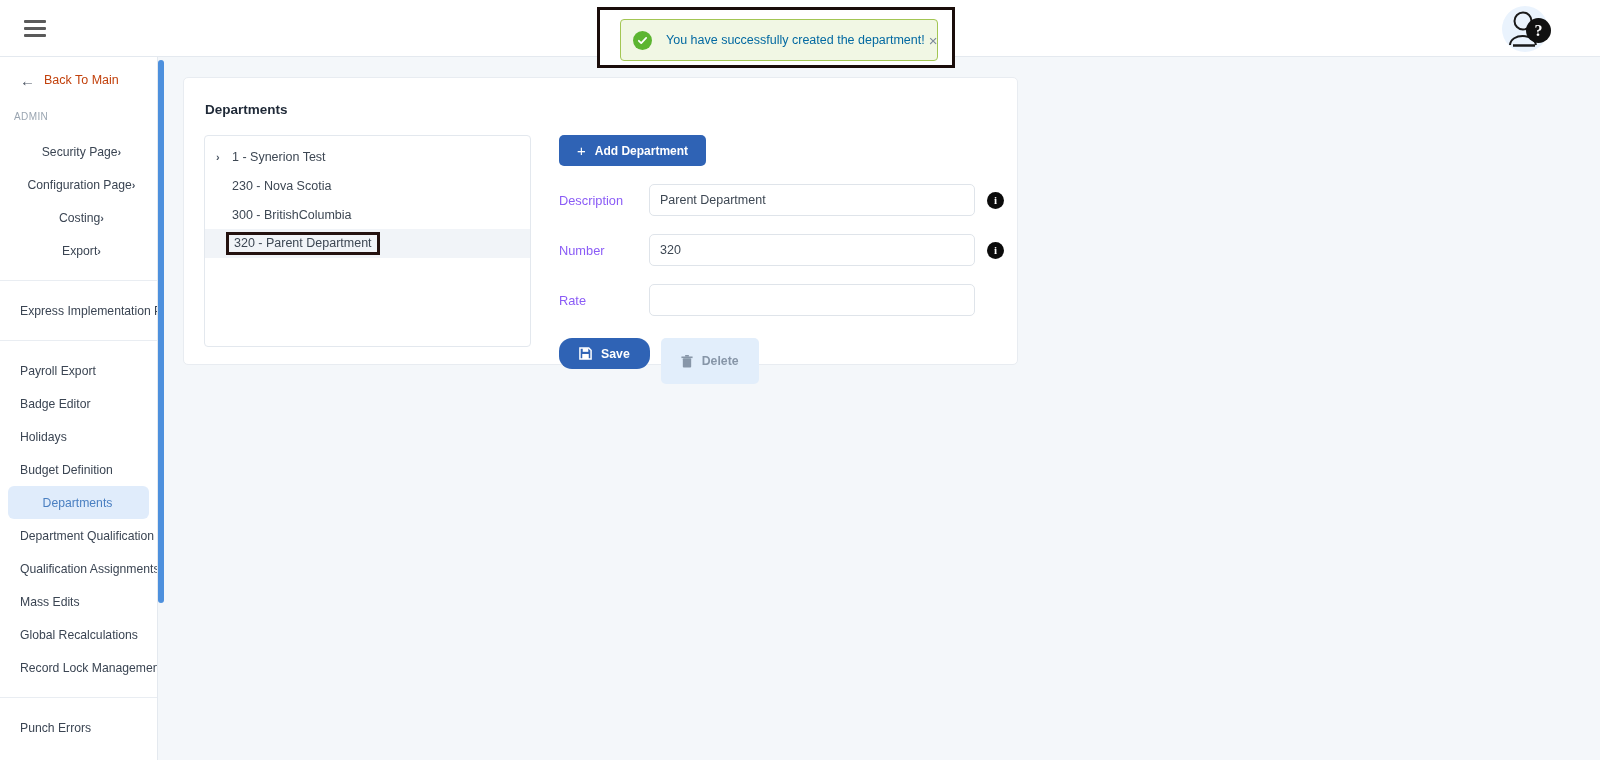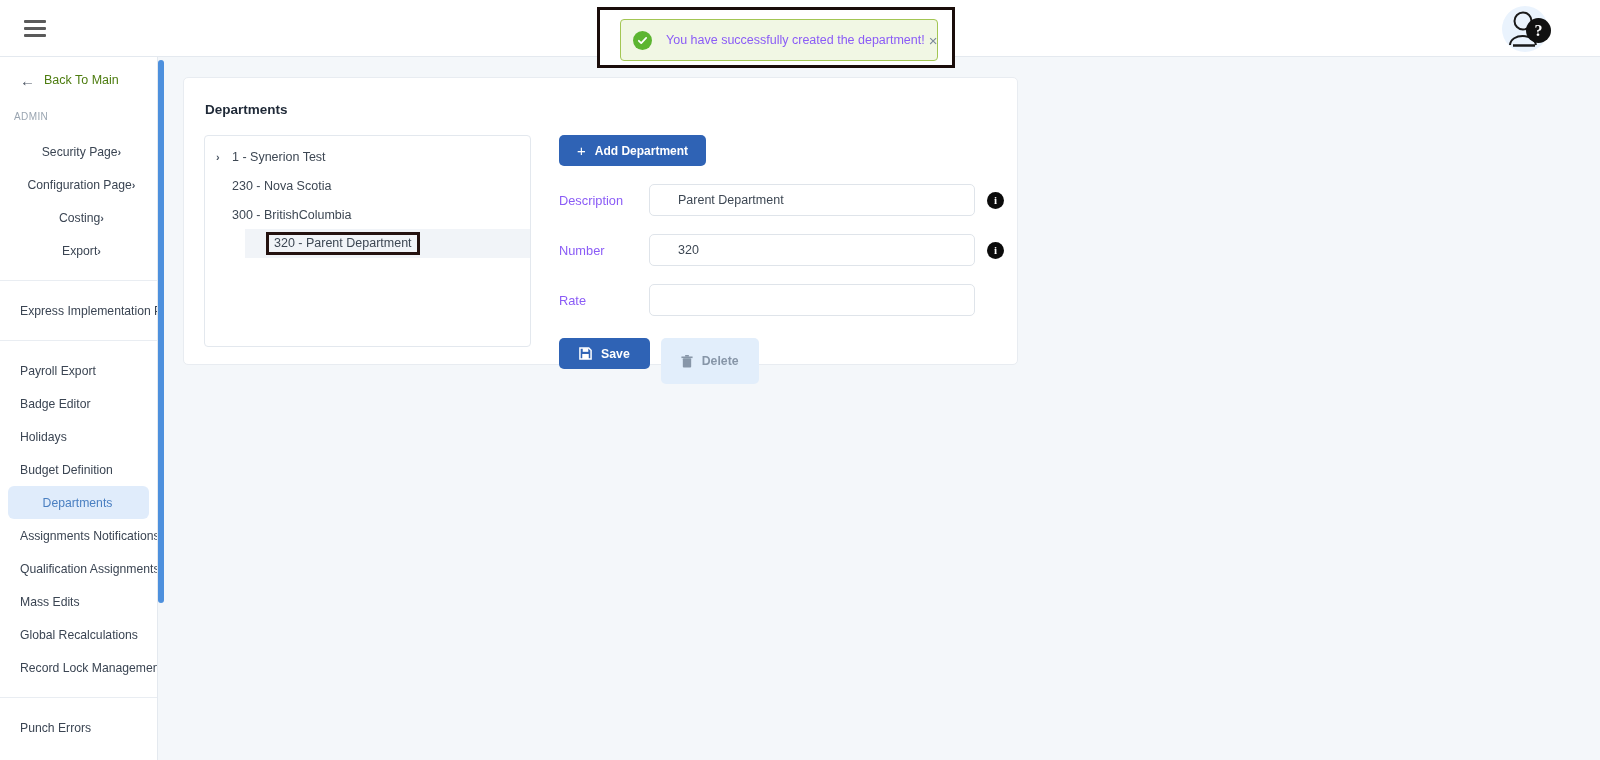--- a/index.html
+++ b/index.html
@@ -71,21 +71,21 @@
     width: 19px; height: 19px; border-radius: 50%;
     background: #5cb531;
     display: flex; align-items: center; justify-content: center;
     flex: 0 0 auto;
   }
   .toast-check svg { display: block; }
   .toast-msg {
     flex: 1 1 auto;
     margin-left: 14px;
     font-size: 12.5px;
-    color: #8b5cf6;
+    color: #0369a1;
     white-space: nowrap;
   }
   .toast-close {
     flex: 0 0 auto;
     font-size: 15px; color: #7c8a99;
     cursor: pointer; line-height: 1;
     padding: 2px 4px;
   }
 
   
@@ -96,21 +96,21 @@
     border-right: 1px solid #e4e9ef;
     overflow: hidden;
     z-index: 20;
   }
   .sb-back {
     display: flex; align-items: center;
     height: 46px; padding: 0 0 0 20px;
     cursor: pointer;
   }
   .sb-back .arrow { font-size: 15px; color: #4b5563; margin-right: 9px; line-height: 1; }
-  .sb-back .lbl { font-size: 12.5px; color: #4d7c0f; }
+  .sb-back .lbl { font-size: 12.5px; color: #c2410c; }
 
   .sb-section-label {
     font-size: 10px; letter-spacing: 0.4px;
     color: #9aa5b1; padding: 8px 0 9px 14px;
   }
   .sb-item {
     display: flex; align-items: center; justify-content: center;
     height: 33px; padding: 0 14px 0 20px;
     font-size: 12.2px; color: #3b4553;
     cursor: pointer;
@@ -175,21 +175,21 @@
     display: flex; align-items: center;
     height: 29px; padding-left: 11px;
     font-size: 12.5px; color: #3d4753;
     cursor: pointer;
   }
   .tree-row .twisty {
     width: 16px; font-size: 11px; color: #4b5563; font-weight: bold;
     flex: 0 0 auto;
   }
   .tree-row.child { padding-left: 27px; }
-  .tree-row.selected { background: #f1f4f8; margin-left: 40px; }
+  .tree-row.selected { background: #f1f4f8; }
   .tree-row .tree-label-box {
     border: 3px solid #241210;
     padding: 2px 5px 3px 5px;
     margin-left: -6px;
     line-height: 1;
   }
 
   
   .form { flex: 1 1 auto; padding-left: 28px; }
   .btn {
@@ -207,21 +207,21 @@
   .btn-add .plus { font-size: 15px; font-weight: normal; margin-right: 9px; line-height: 1; }
 
   .field-row { display: flex; align-items: center; margin-top: 18px; }
   .field-label {
     width: 90px; flex: 0 0 auto;
     font-size: 12.8px; color: #8b5cf6;
   }
   .field-input {
     width: 326px; height: 32px;
     border: 1px solid #dfe4ea; border-radius: 5px;
-    padding: 0 28px;
+    padding: 0 10px;
     font-size: 12.5px; color: #3d4753;
     font-family: "Liberation Sans", sans-serif;
     background: #ffffff;
     outline: none;
   }
   .field-input::placeholder { color: #b8c0ca; }
   .info-icon {
     width: 17px; height: 17px; border-radius: 50%;
     background: #0b0b0b; color: #ffffff;
     font-size: 11px; font-weight: bold;
@@ -229,21 +229,21 @@
     margin-left: 12px;
     font-family: "Liberation Serif", serif;
     flex: 0 0 auto;
   }
   .info-spacer { width: 17px; margin-left: 12px; flex: 0 0 auto; }
 
   .actions { display: flex; margin-top: 22px; gap: 11px; }
   .btn-save {
     background: #2f63b5; color: #ffffff;
     height: 31px; padding: 0 20px;
-    font-size: 12.3px; font-weight: bold;
+    font-size: 12.3px; font-weight: bold; border-radius: 13px;
   }
   .btn-delete {
     background: #e2eefb; color: #8796a8;
     height: 46px; padding: 0 20px;
     font-size: 12.3px; font-weight: bold;
   }
   .btn-save .bicon, .btn-delete .bicon { margin-right: 9px; display: flex; }
 </style>
 </head>
 <body>
@@ -316,21 +316,21 @@
     <div class="sb-divider"></div>
 
     <div class="sb-group">
       <div class="sb-item-plain">Payroll Export</div>
       <div class="sb-item-plain">Badge Editor</div>
       <div class="sb-item-plain">Holidays</div>
       <div class="sb-item-plain">Budget Definition</div>
       <div class="sb-item active">
         <span>Departments</span>
       </div>
-      <div class="sb-item-plain">Assignments Notifications</div>
+      <div class="sb-item-plain">Department Qualification</div>
       <div class="sb-item-plain">Qualification Assignments</div>
       <div class="sb-item-plain">Mass Edits</div>
       <div class="sb-item-plain">Global Recalculations</div>
       <div class="sb-item-plain">Record Lock Management</div>
     </div>
 
     <div class="sb-divider"></div>
 
     <div class="sb-group">
       <div class="sb-item-plain">Punch Errors</div>

